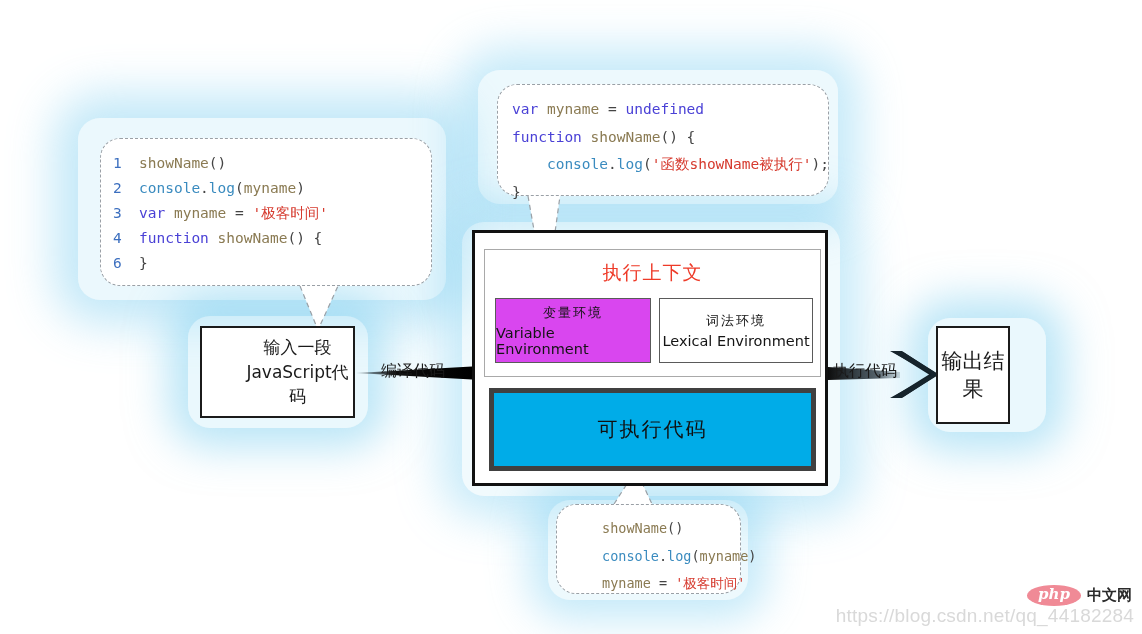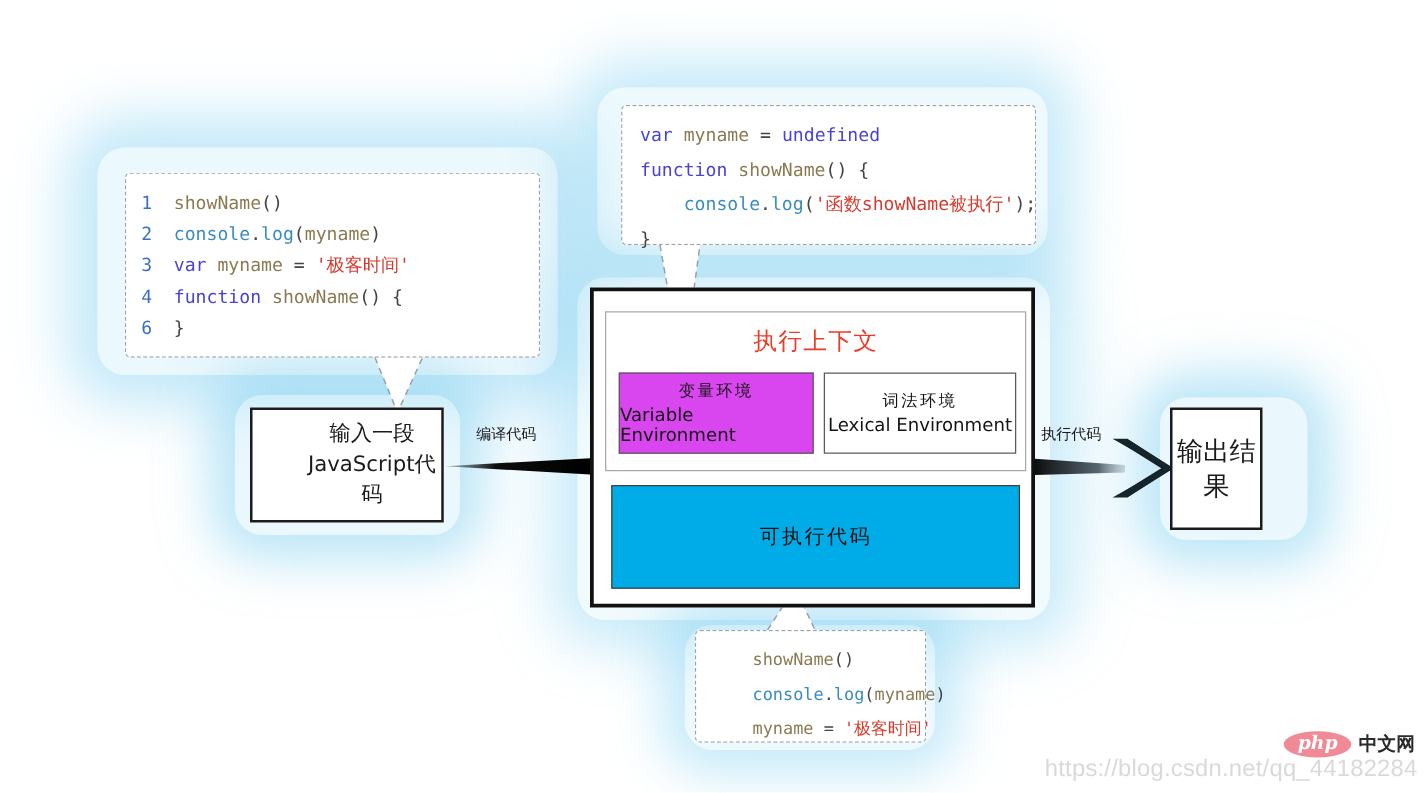--- a/index.html
+++ b/index.html
@@ -47,21 +47,21 @@
     pointer-events: none;
   }
 
   
   .box { position: absolute; z-index: 3; box-sizing: border-box; }
 
   
   .callout {
     background: #ffffff;
     border: 1px dashed #9aa0a6;
-    border-radius: 4px;
+    border-radius: 20px;
     box-sizing: border-box;
     font-family: "DejaVu Sans Mono", "Liberation Mono", monospace;
     z-index: 3;
   }
   .code-line { white-space: pre; line-height: 1.72; }
   .ln {
     display: inline-block;
     width: 26px;
     color: #3c6fbf;
     font-weight: 400;
@@ -157,40 +157,41 @@
     background: #d946ef;
   }
   #lex-env {
     left: 174px; top: 48px; width: 154px; height: 65px;
     background: #ffffff;
   }
   #exec-code {
     position: absolute;
     left: 14px; top: 155px; width: 327px; height: 83px;
     background: #00ace8;
-    border: 1px solid #404040;
+    border: 5px solid #404040;
     box-sizing: border-box;
     display: flex;
     align-items: center;
     justify-content: center;
     font-family: "DejaVu Sans", sans-serif;
-    font-size: 16px;
+    font-size: 20px;
     color: #101010;
     letter-spacing: 2px;
     z-index: 4;
   }
 
   
   .arrow-label {
     position: absolute;
     z-index: 4;
     font-family: Liberation Serif, serif;
-    font-size: 12px;
+    font-size: 16px;
     color: #1a1a1a;
     white-space: nowrap;
+    margin-top: 22px;
   }
   #label-compile { left: 381px; top: 339px; }
   #label-execute { left: 833px; top: 339px; }
 
   
   #wm-url {
     position: absolute;
     right: 8px; bottom: 7px;
     z-index: 6;
     font-family: "Liberation Sans", sans-serif;

